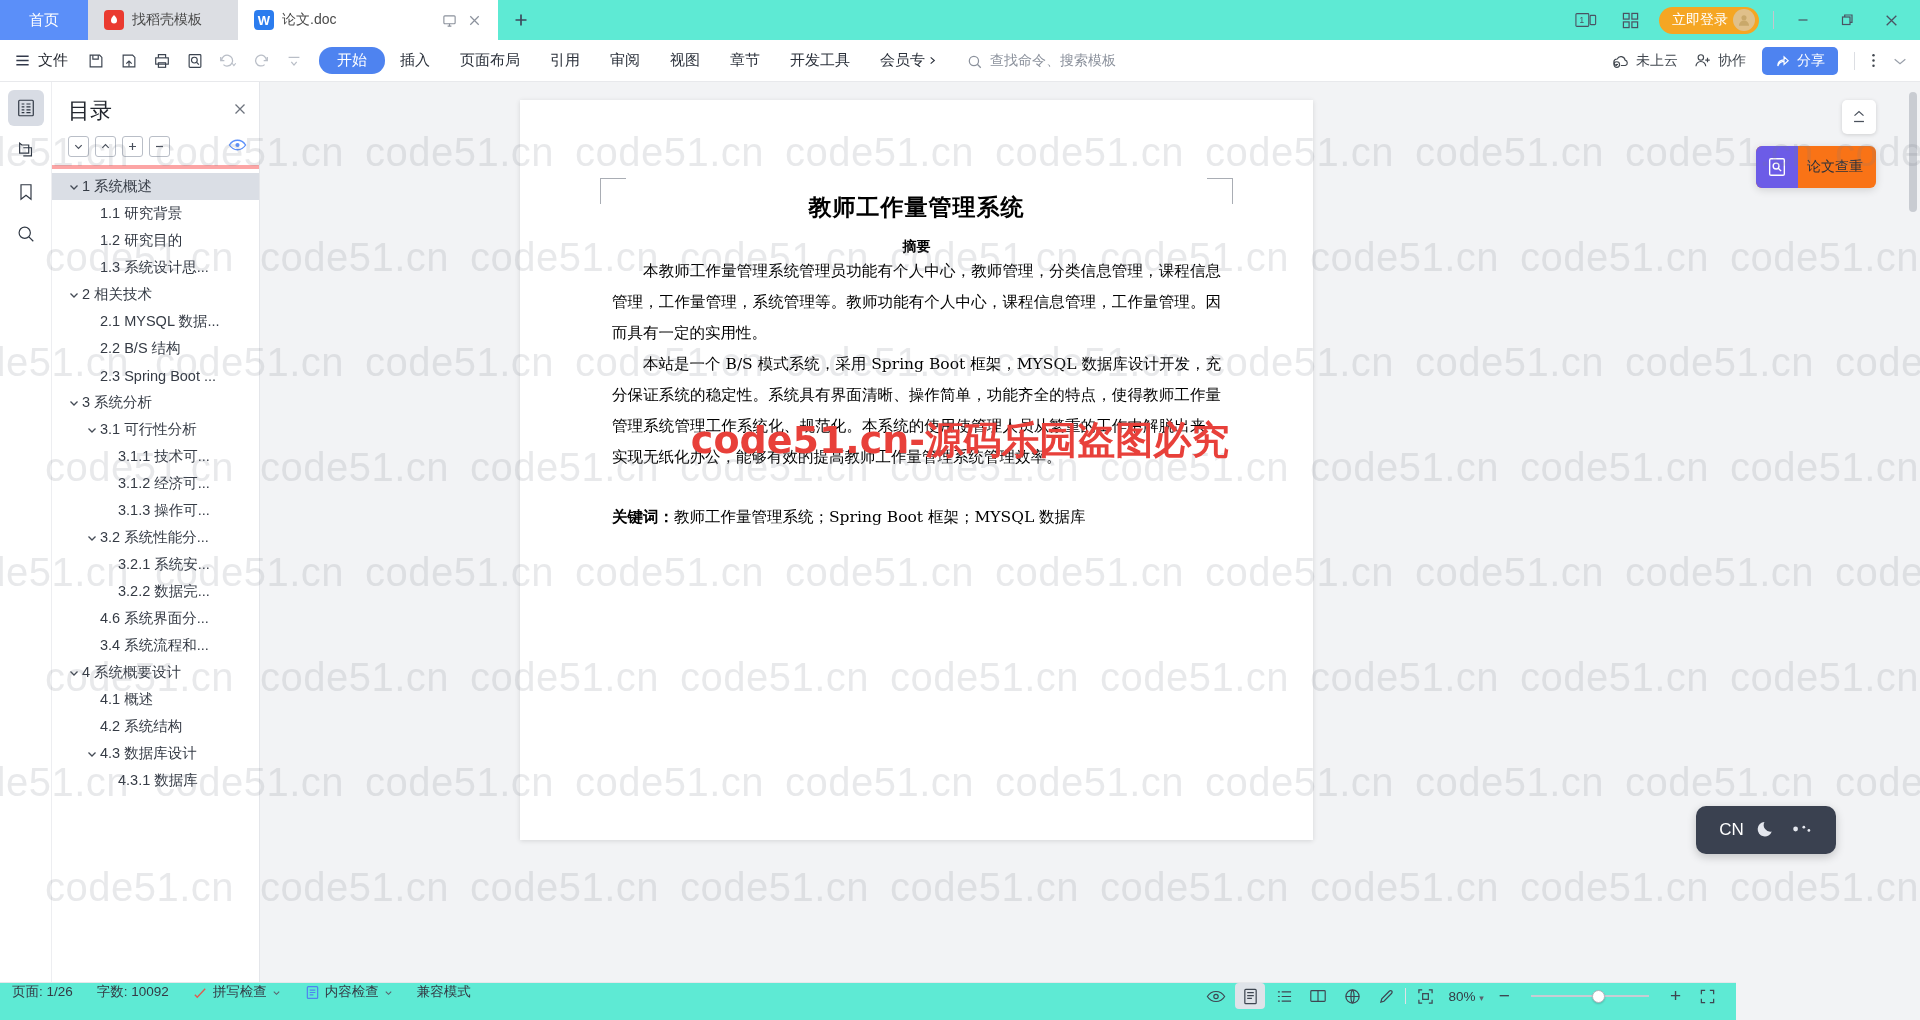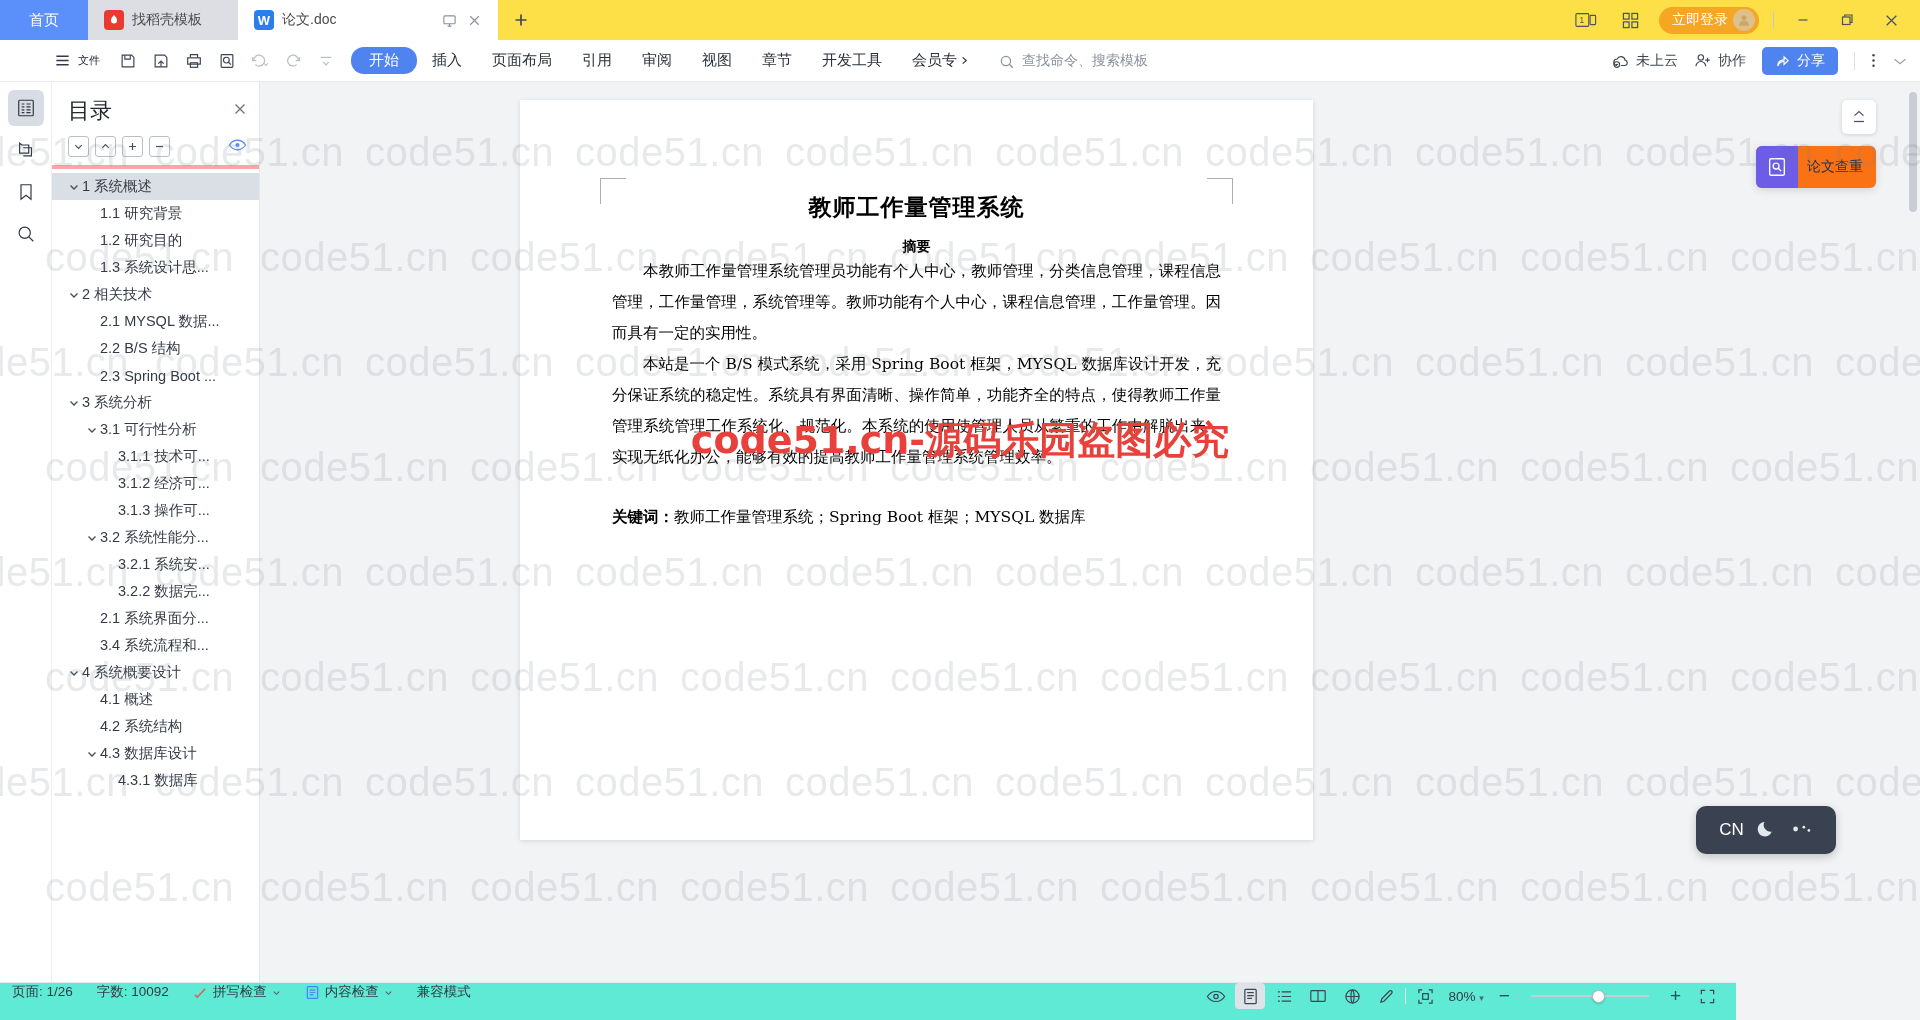--- a/index.html
+++ b/index.html
@@ -23,21 +23,21 @@
   }
   .wm-center {
     position: absolute; left: 50%; top: 415px; transform: translateX(-50%);
     color: #e8403a; font-size: 38px; font-weight: 700; white-space: nowrap;
     font-family: "DejaVu Sans", sans-serif;
   }
 
   
   .tabbar {
     position: absolute; left: 0; top: 0; width: 1920px; height: 40px;
-    background: #fde047; display: flex; align-items: flex-end; z-index: 20;
+    background: #5eead4; display: flex; align-items: flex-end; z-index: 20;
   }
   .tab-home {
     width: 88px; height: 40px; background: #5b8ff9; color: #fff;
     display: flex; align-items: center; justify-content: center;
     font-size: 15px; cursor: pointer;
   }
   .tab {
     height: 40px; display: flex; align-items: center; gap: 8px;
     padding: 0 16px; font-size: 14px; color: #4a4a4a; cursor: pointer;
     position: relative; min-width: 150px;
@@ -77,21 +77,21 @@
   }
 
   
   .ribbon {
     position: absolute; left: 0; top: 40px; width: 1920px; height: 42px;
     background: #fff; display: flex; align-items: center; z-index: 20;
     border-bottom: 1px solid #e8e9ec;
   }
   .rb-file {
     display: flex; align-items: center; gap: 7px; padding: 0 10px 0 14px;
-    font-size: 11px; color: #22262e; cursor: pointer; margin-left: 40px;
+    font-size: 15px; color: #22262e; cursor: pointer;
   }
   .qa { display: flex; align-items: center; gap: 2px; margin-left: 2px; }
   .qa-btn {
     width: 31px; height: 30px; display: flex; align-items: center;
     justify-content: center; color: #3c4450; cursor: pointer; border-radius: 4px;
   }
   .qa-btn.dim { color: #b9bec7; }
   .menus { display: flex; align-items: center; gap: 0; margin-left: 10px; }
   .menu-item {
     font-size: 15px; color: #2b313b; padding: 4px 15px; cursor: pointer;
@@ -608,21 +608,21 @@
         <div class="toc-row">
           <span class="toc-caret" style="margin-left: 50px;"></span>
           <span class="toc-txt">3.2.1 系统安...</span>
         </div>
         <div class="toc-row">
           <span class="toc-caret" style="margin-left: 50px;"></span>
           <span class="toc-txt">3.2.2 数据完...</span>
         </div>
         <div class="toc-row">
           <span class="toc-caret" style="margin-left: 32px;"></span>
-          <span class="toc-txt">2.1 系统界面分...</span>
+          <span class="toc-txt">4.6 系统界面分...</span>
         </div>
         <div class="toc-row">
           <span class="toc-caret" style="margin-left: 32px;"></span>
           <span class="toc-txt">3.4 系统流程和...</span>
         </div>
         <div class="toc-row">
           <span class="toc-caret" style="margin-left: 14px;">
             <svg width="12" height="12" viewBox="0 0 12 12" fill="none" stroke="#444b55" stroke-width="1.3">
               <path d="M2.5 4.5L6 8l3.5-3.5"></path>
             </svg>

